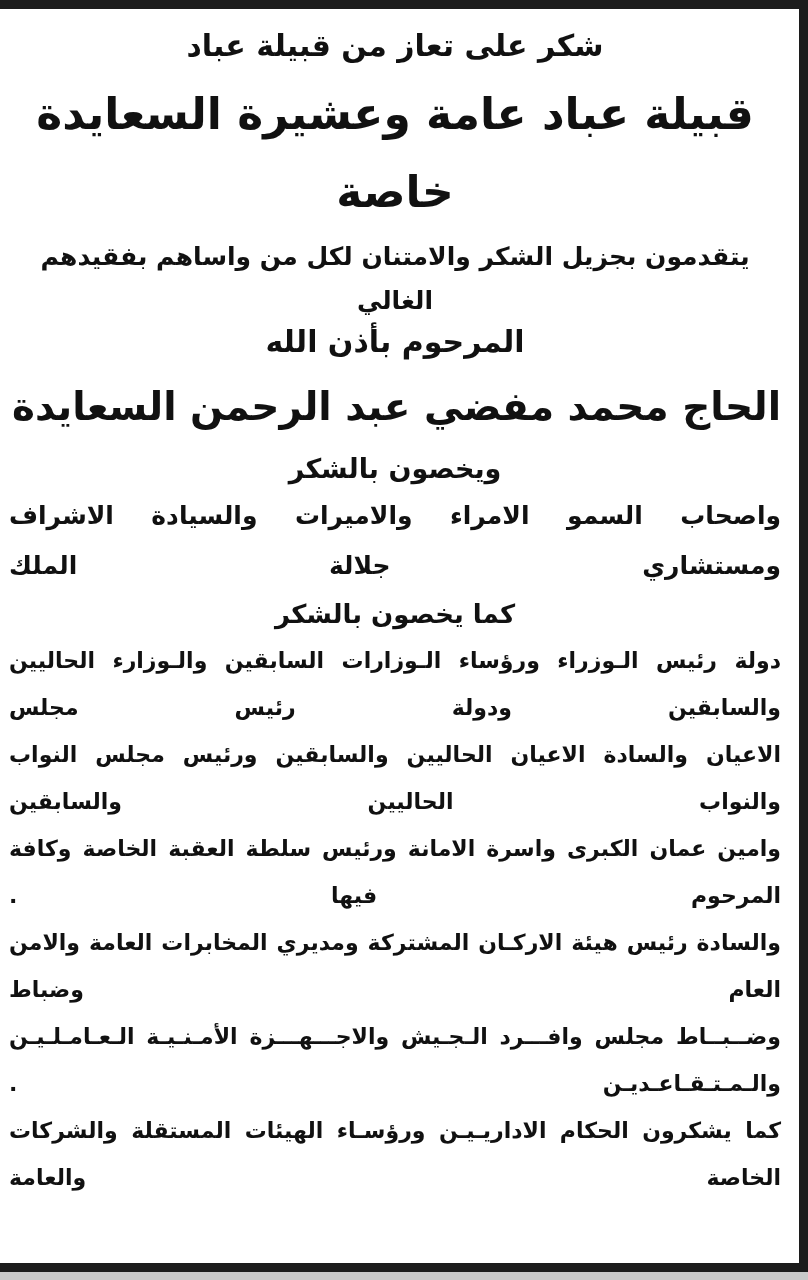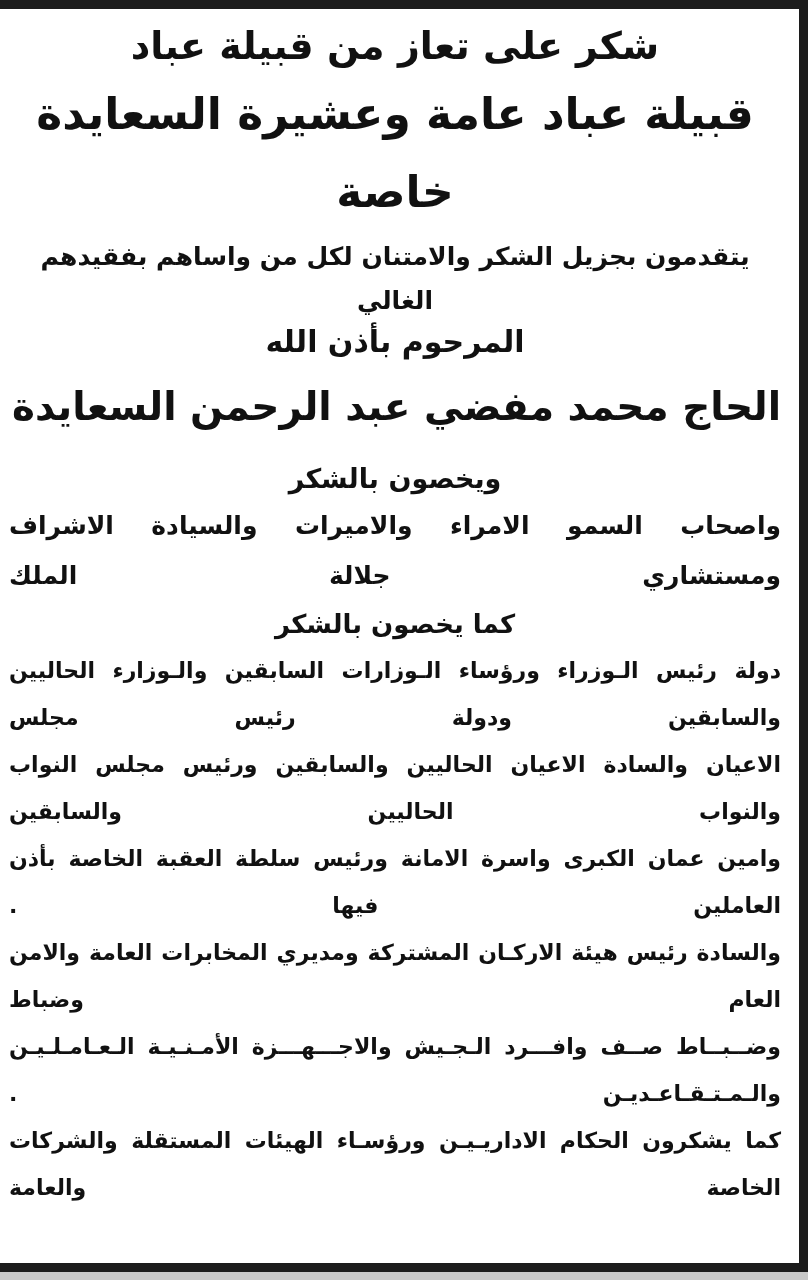--- a/index.html
+++ b/index.html
@@ -16,21 +16,21 @@
     width: 772px; height: 1240px;
     border: 9px solid #1c1c1c;
     background: #ffffff;
     color: #111111;
     direction: rtl;
     padding: 14px 18px 0 18px;
     box-sizing: content-box;
   }
   .c { text-align: center; }
   .top-line {
-    font-size: 38px; font-weight: bold;
+    font-size: 30px; font-weight: bold;
     line-height: 46px;
     letter-spacing: 0px;
   }
   .main-title {
     font-size: 44px; font-weight: bold;
     line-height: 78px;
     margin-top: 6px;
   }
   .intro-line {
     font-size: 25px; font-weight: bold;
@@ -40,21 +40,21 @@
     font-size: 30px; font-weight: bold;
     line-height: 38px;
   }
   .deceased-name {
     font-size: 39px; font-weight: bold;
     line-height: 72px; margin-top: 10px;
     white-space: nowrap;
   }
   .thanks-heading {
     font-size: 27px; font-weight: bold;
-    line-height: 44px; margin-top: 14px;
+    line-height: 44px; margin-top: 4px;
   }
   .royal-line {
     font-size: 25px; font-weight: bold;
     line-height: 50px;
     text-align: justify;
     text-align-last: justify;
   }
   .royal-line.centered {
     text-align: center;
     text-align-last: center;
@@ -86,18 +86,18 @@
   <div class="deceased-name c">الحاج محمد مفضي عبد الرحمن السعايدة ( ابو سهم )</div>
 
   <div class="thanks-heading c">ويخصون بالشكر</div>
 
   <div class="royal-line">واصحاب السمو الامراء والاميرات والسيادة الاشراف ومستشاري جلالة الملك</div>
 
   <div class="second-heading c">كما يخصون بالشكر</div>
 
   <div class="body-line">دولة رئيس الـوزراء ورؤساء الـوزارات السابقين والـوزارء الحاليين والسابقين ودولة رئيس مجلس</div>
   <div class="body-line">الاعيان والسادة الاعيان الحاليين والسابقين ورئيس مجلس النواب والنواب الحاليين والسابقين</div>
-  <div class="body-line">وامين عمان الكبرى واسرة الامانة ورئيس سلطة العقبة الخاصة بأذن العاملين فيها .</div>
+  <div class="body-line">وامين عمان الكبرى واسرة الامانة ورئيس سلطة العقبة الخاصة وكافة المرحوم فيها .</div>
   <div class="body-line">والسادة رئيس هيئة الاركـان المشتركة ومديري المخابرات العامة والامن العام وضباط</div>
-  <div class="body-line">وضــبــاط صــف وافـــرد الـجـيش والاجـــهـــزة الأمـنـيـة الـعـامـلـيـن والـمـتـقـاعـديـن .</div>
+  <div class="body-line">وضــبــاط مجلس وافـــرد الـجـيش والاجـــهـــزة الأمـنـيـة الـعـامـلـيـن والـمـتـقـاعـديـن .</div>
   <div class="body-line">كما يشكرون الحكام الاداريـيـن ورؤسـاء الهيئات المستقلة والشركات الخاصة والعامة</div>
 
 </div>
 
 </body></html>

